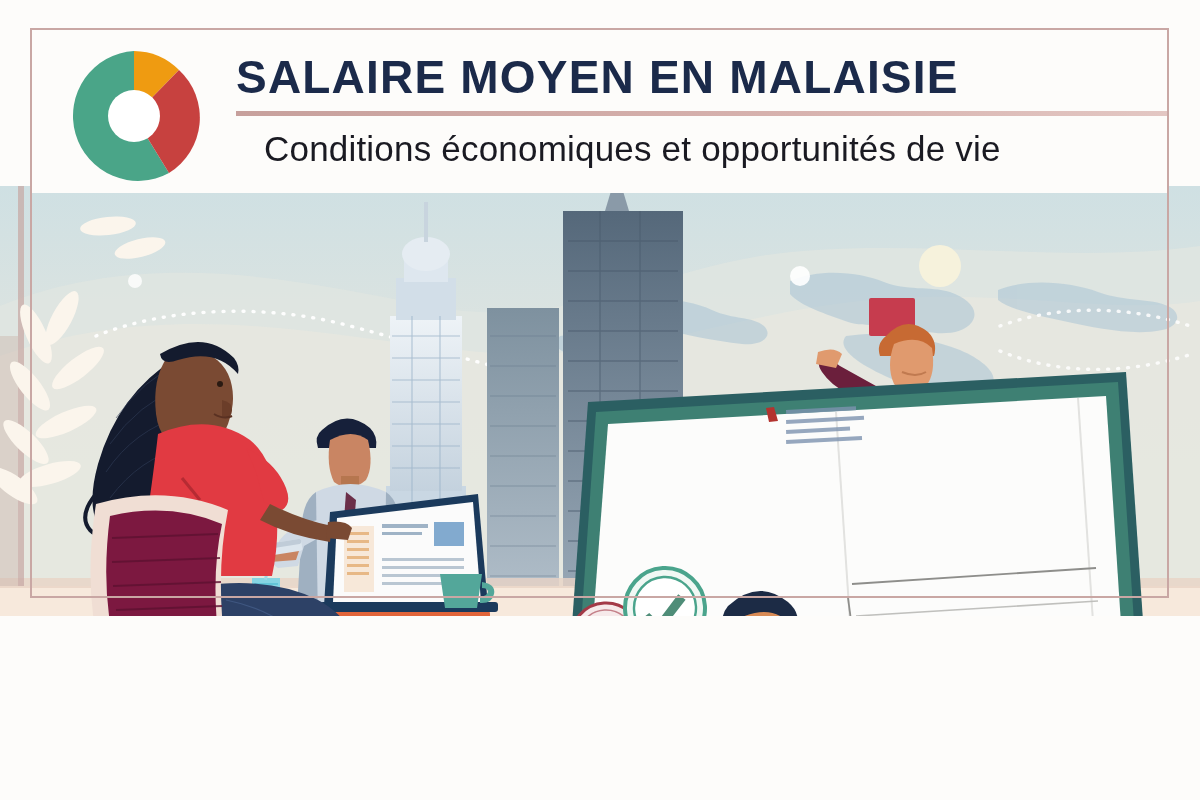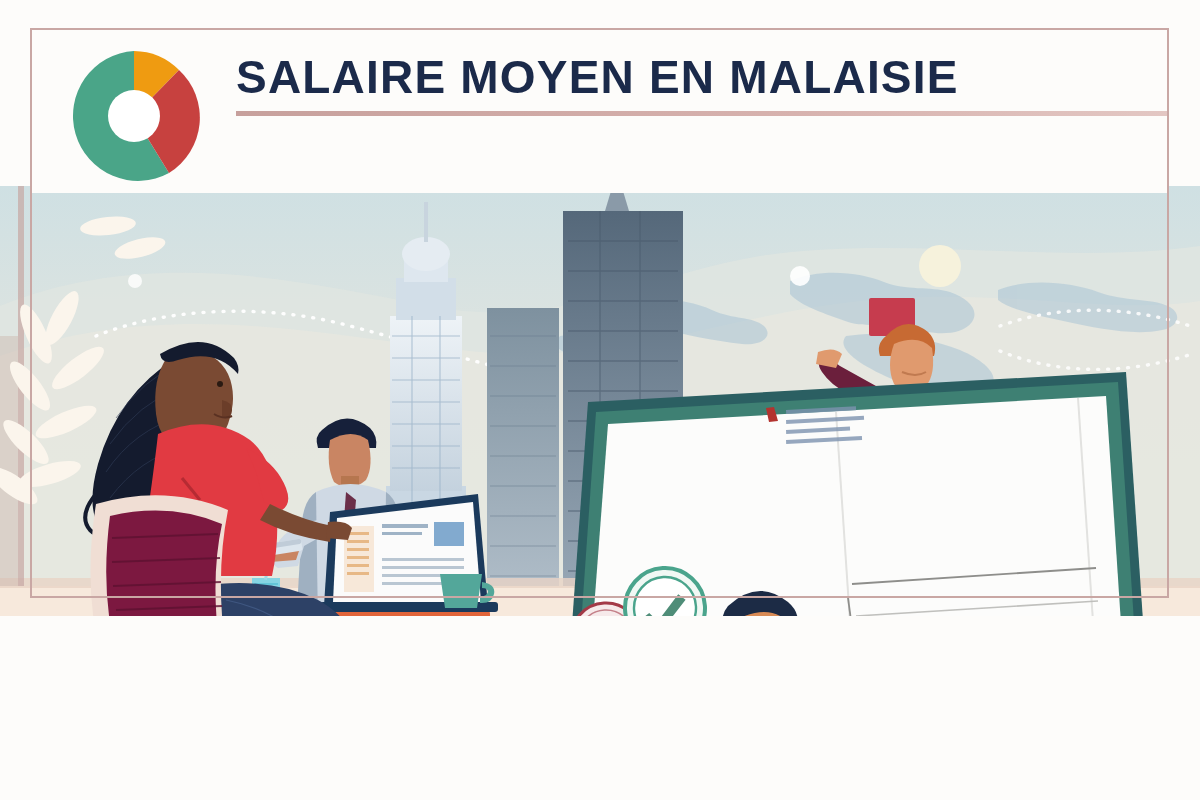--- a/index.html
+++ b/index.html
@@ -561,17 +561,18 @@
         <path d="M71 71 L71 6 A65 65 0 0 1 116 25 Z" fill="#ef9b11"></path>
 
         <path d="M71 71 L116 25 A65 65 0 0 1 106 128 Z" fill="#c7413f"></path>
         <circle cx="71" cy="71" r="26" fill="#ffffff"></circle>
       </svg>
     </div>
 
     <div id="title-block">
       <div id="main-title">SALAIRE MOYEN EN MALAISIE</div>
       <div id="title-rule"></div>
+      <div id="subtitle">Conditions économiques et opportunités de vie</div>
     </div>
   </div>
 
   <div id="frame"></div>
 </div>
 
 </body></html>

